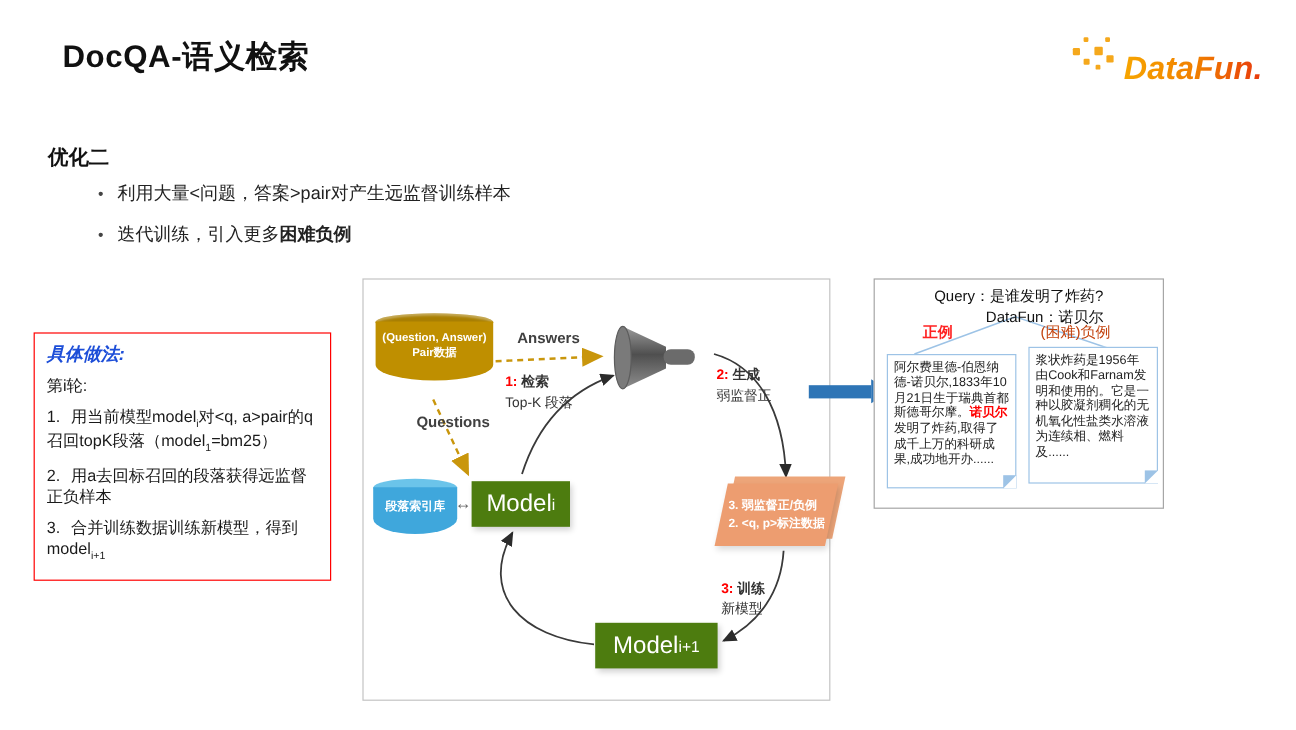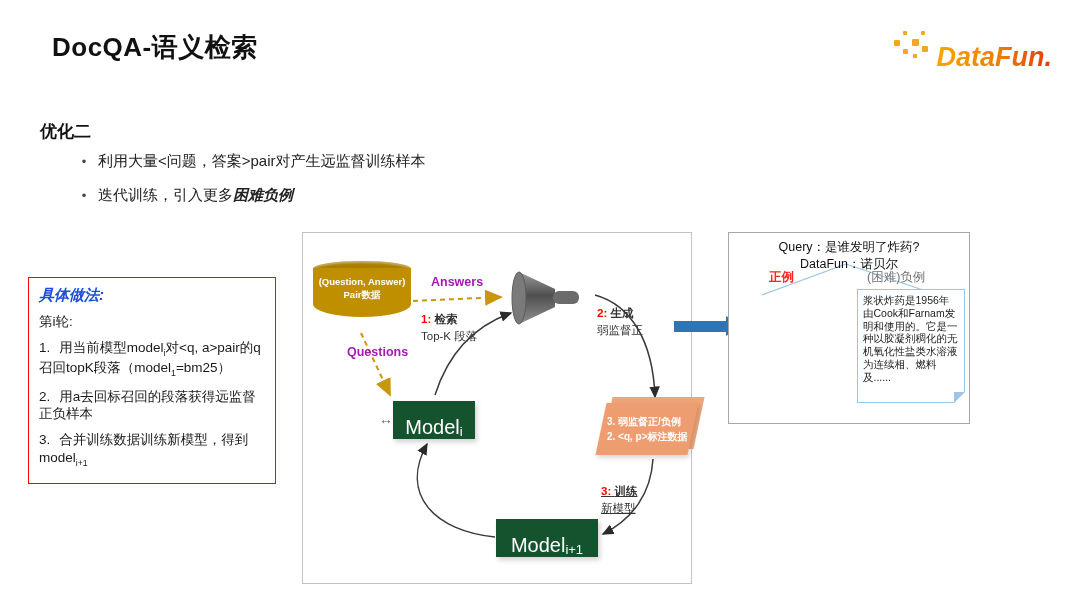--- a/index.html
+++ b/index.html
@@ -13,62 +13,62 @@
   .logo-text{
     position:absolute; right:0; top:2px; font-size:27px; font-weight:800; font-style:italic;
     background:linear-gradient(90deg,#F7A600 0%,#F07C00 55%,#E8380D 100%);
     -webkit-background-clip:text; background-clip:text; color:transparent;margin-top:16px;
   }
   .pix{position:absolute; width:6px; height:6px; background:#F5A81C; border-radius:1px;}
   
   .opt-heading{position:absolute; left:40px; top:120px; font-size:17px; font-weight:800; color:#111;}
   .bullet{position:absolute; left:70px; font-size:15px; color:#222;text-align:center;}
   .bullet .dot{display:inline-block; width:28px; color:#444; font-size:13px;}
-  .bold-frag{font-weight:800;font-style:italic;}
+  .bold-frag{font-weight:800;}
   
   .method-box{position:absolute; left:28px; top:277px; width:248px; height:207px; border:1.6px solid #FF0000; background:#fff; padding:8px 10px; box-sizing:border-box;}
   .method-title{color:#1d4ed8; font-weight:800; font-style:italic; font-size:15px; margin:0 0 8px 0;}
   .method-round{font-size:13.5px; margin:0 0 8px 0;}
   .method-step{font-size:13.5px; line-height:1.32; margin:0 0 8px 0;}
   .method-step .stepnum{margin-right:9px;}
   sub{font-size:.65em;}
   
   .diagram{position:absolute; left:302px; top:232px; width:388px; height:350px; border:1px solid #C3C3C3; background:#fff;}
   .diagram svg.arrows{position:absolute; left:0; top:0; width:388px; height:350px;}
   
   .cyl{position:absolute;}
   .cyl .cyl-body{position:absolute; left:0; right:0; top:7px; bottom:0; border-radius:0 0 50% 50% / 0 0 13px 13px;}
   .cyl .cyl-top{position:absolute; left:0; right:0; top:0; height:15px; border-radius:50%;}
   .cyl .cyl-label{position:absolute; left:0; right:0; top:0; bottom:0; display:flex; flex-direction:column; justify-content:center; align-items:center; color:#fff; font-weight:800; text-align:center;}
   .cyl-gold .cyl-body{background:#BF8F00;}
   .cyl-gold .cyl-top{background:#A97F02; box-shadow:inset 0 2px 2px rgba(255,255,255,.35);}
   .cyl-blue .cyl-body{background:#3FA7DC;}
   .cyl-blue .cyl-top{background:#6BC4EA;}
   
-  .model-box{position:absolute; background:#14532d; color:#fff; display:flex; align-items:flex-end; justify-content:center; font-size:20px; box-shadow:2px 3px 5px rgba(0,0,0,.18);}
+  .model-box{position:absolute; background:#4d7c0f; color:#fff; display:flex; align-items:center; justify-content:center; font-size:20px; box-shadow:2px 3px 5px rgba(0,0,0,.18);}
   
   .weak-box{position:absolute; left:298px; top:170px; width:92px; height:52px;}
   .weak-back{position:absolute; left:6px; top:-6px; width:100%; height:100%; background:#EDA579; transform:skewX(-12deg);}
   .weak-front{position:absolute; left:0; top:0; width:100%; height:100%; background:#ED9D70; transform:skewX(-12deg); box-shadow:2px 3px 5px rgba(0,0,0,.15);}
   .weak-text{position:absolute; left:2px; top:0; width:100%; height:100%; display:flex; flex-direction:column; justify-content:center; color:#fff; font-weight:800; font-size:10px; line-height:1.5; padding-left:4px; box-sizing:border-box;}
   
   .flow-label{position:absolute; font-size:11.5px; color:#333; text-align:left; font-weight:700; line-height:1.45;}
   .flow-label .num{color:#FF0000; font-weight:800;}
-  .gold-label{position:absolute; color:#a21caf; font-weight:800; font-size:12.5px;}
+  .gold-label{position:absolute; color:#404040; font-weight:800; font-size:12.5px;}
   .bidir{position:absolute; left:76px; top:178px; font-size:14px; color:#666;}
   .funnel-wrap{position:absolute; left:206px; top:36px; width:92px; height:58px;}
   
   .big-arrow{position:absolute; left:674px; top:321px; width:52px; height:11px; background:#2E75B6;}
   .big-arrow::after{content:""; position:absolute; left:52px; top:-5px; width:0; height:0; border-left:16px solid #2E75B6; border-top:10.5px solid transparent; border-bottom:10.5px solid transparent;}
   
   .example-box{position:absolute; left:728px; top:232px; width:240px; height:190px; border:1px solid #A6A6A6; background:#fff;}
   .qa-head{position:absolute; left:0; top:6px; width:100%; text-align:center; font-size:12.5px; line-height:1.35; color:#111;}
-  .qa-head .inner{display:inline-block; text-align:center;}
+  .qa-head .inner{display:inline-block; text-align:right;}
   .pos-label{position:absolute; left:40px; top:36px; font-size:12.5px; font-weight:700; color:#FF2222;}
-  .neg-label{position:absolute; left:138px; top:36px; font-size:12.5px; color:#737373;}
+  .neg-label{position:absolute; left:138px; top:36px; font-size:12.5px; color:#c2410c;}
   .vlines{position:absolute; left:0; top:0; width:240px; height:190px;}
   .note{position:absolute; background:#fff; border:1px solid #9DC3E6; font-size:10.5px; line-height:12.8px; color:#222; padding:4px 5px; box-sizing:border-box;}
   .note::after{content:""; position:absolute; right:-1px; bottom:-1px; width:0; height:0; border-top:11px solid #9DC3E6; border-right:11px solid #fff;}
   .note .hl{color:#FF0000; font-weight:800;}
   .note-pos{left:10px; top:62px; width:108px; height:112px;}
   .note-neg{left:128px; top:56px; width:108px; height:114px;}
 </style>
 </head>
 <body>
 
@@ -157,25 +157,32 @@
     <div class="flow-label" style="left:118px; top:78px; width:76px;">
       <span class="num">1:</span> <span>检索</span>
       <div style="font-weight:400;">Top-K 段落</div>
     </div>
 
     <div class="flow-label" style="left:294px; top:72px; width:76px;">
       <span class="num">2:</span> <span>生成</span>
       <div style="font-weight:400;">弱监督正</div>
     </div>
 
-    <div class="flow-label" style="left:298px; top:250px; width:70px;text-decoration:underline;">
+    <div class="flow-label" style="left:298px; top:250px; width:70px;">
       <span class="num">3:</span> <span>训练</span>
       <div style="font-weight:400;">新模型</div>
     </div>
 
+    <div class="cyl cyl-blue" style="left:8px; top:166px; width:70px; height:46px;">
+      <div class="cyl-top"></div>
+      <div class="cyl-body"></div>
+      <div class="cyl-label" style="font-size:10px;">
+          <span>段落索引库</span>
+        </div>
+    </div>
 
     <div class="bidir">↔</div>
 
     <div class="model-box" style="left:90px; top:168px; width:82px; height:38px;">
       <span>Model</span>
         <sub>i</sub>
     </div>
 
     <div class="model-box" style="left:193px; top:286px; width:102px; height:38px;">
       <span>Model</span>
@@ -201,18 +208,21 @@
     </svg>
     <div class="qa-head">
       <span class="inner">
         <span>Query：是谁发明了炸药?</span><br>
         <span>DataFun：诺贝尔</span>
       </span>
     </div>
     <div class="pos-label">正例</div>
     <div class="neg-label">(困难)负例</div>
 
+    <div class="note note-pos">
+      <span>阿尔费里德-伯恩纳德-诺贝尔,1833年10月21日生于瑞典首都斯德哥尔摩。</span><span class="hl">诺贝尔</span><span>发明了炸药,取得了成千上万的科研成果,成功地开办......</span>
+    </div>
     <div class="note note-neg">
       <span>浆状炸药是1956年由Cook和Farnam发明和使用的。它是一种以胶凝剂稠化的无机氧化性盐类水溶液为连续相、燃料及......</span>
     </div>
   </div>
 
 </div>
 
 </body></html>

